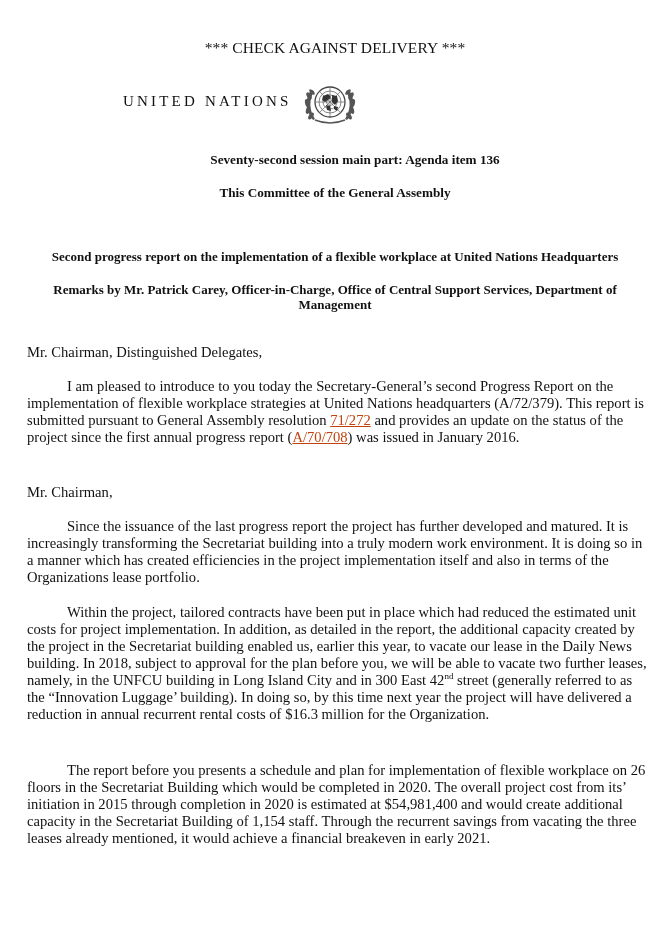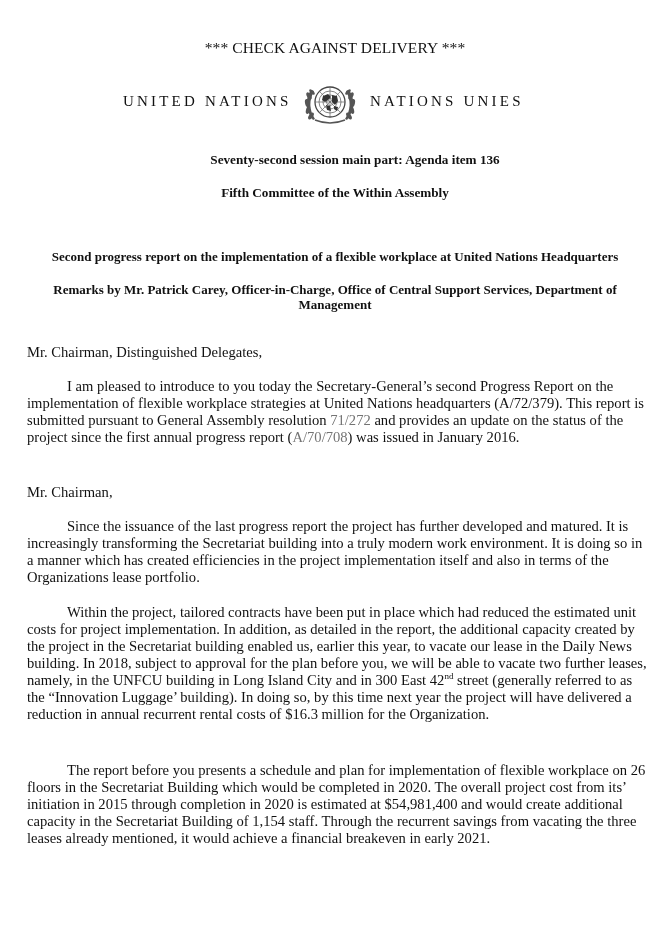--- a/index.html
+++ b/index.html
@@ -72,21 +72,22 @@
       left: 27px;
       width: 620px;
       font-size: 14.6px;
       line-height: 17px;
     }
     .indent {
       display: inline-block;
       width: 40px;
     }
     a.doc-link {
-      color: #737373;
+      color: #c2410c;
+      text-decoration: underline;
       text-align: center;
     }
     sup {
       font-size: 9px;
       line-height: 0;
       vertical-align: 6px;
       margin-top: 40px;
     }
   </style>
 </head>
@@ -129,26 +130,25 @@
         <line x1="39.6" y1="13.4" x2="18.4" y2="34.6" stroke="#666" stroke-width="0.7"></line>
 
         <path d="M22 18 L27 16 L30 19 L27 22 L24 24 L21 22 Z" fill="#333"></path>
         <path d="M31 17 L36 18 L37 23 L34 27 L31 24 Z" fill="#333"></path>
         <path d="M25 27 L29 28 L30 33 L26 32 Z" fill="#333"></path>
         <path d="M33 28 L37 29 L36 33 L33 31 Z" fill="#333"></path>
 
         <path d="M14 42 Q29 48 44 42" fill="none" stroke="#555" stroke-width="1.5"></path>
       </svg>
     </span>
-    <span class="lh-right">NATIONS UNIES</span>
   </div>
 
   <div class="center-bold" style="top:152px;padding-left:20px;">Seventy-second session main part: Agenda item 136</div>
 
-  <div class="center-bold" style="top:185px;">Fifth Committee of the Within Assembly</div>
+  <div class="center-bold" style="top:185px;">This Committee of the General Assembly</div>
 
   <div class="center-bold" style="top:282px; font-size:13px;">Remarks by Mr. Patrick Carey, Officer-in-Charge, Office of Central Support Services, Department of</div>
 
   <div class="center-bold" style="top:249px; font-size:13px;">Second progress report on the implementation of a flexible workplace at United Nations Headquarters</div>
   <div class="center-bold" style="top:297px; font-size:13px;text-align:center;">Management</div>
 
   <div class="body-text" style="top:344px;">Mr. Chairman, Distinguished Delegates,</div>
 
   <div class="body-text" style="top:378px;">
     <span class="indent"></span><span>I am pleased to introduce to you today the Secretary-General’s second Progress Report on the implementation of flexible workplace strategies at United Nations headquarters (A/72/379). This report is submitted pursuant to General Assembly resolution </span><a class="doc-link">71/272</a><span> and provides an update on the status of the project since the first annual progress report (</span><a class="doc-link">A/70/708</a><span>) was issued in January 2016.</span>

